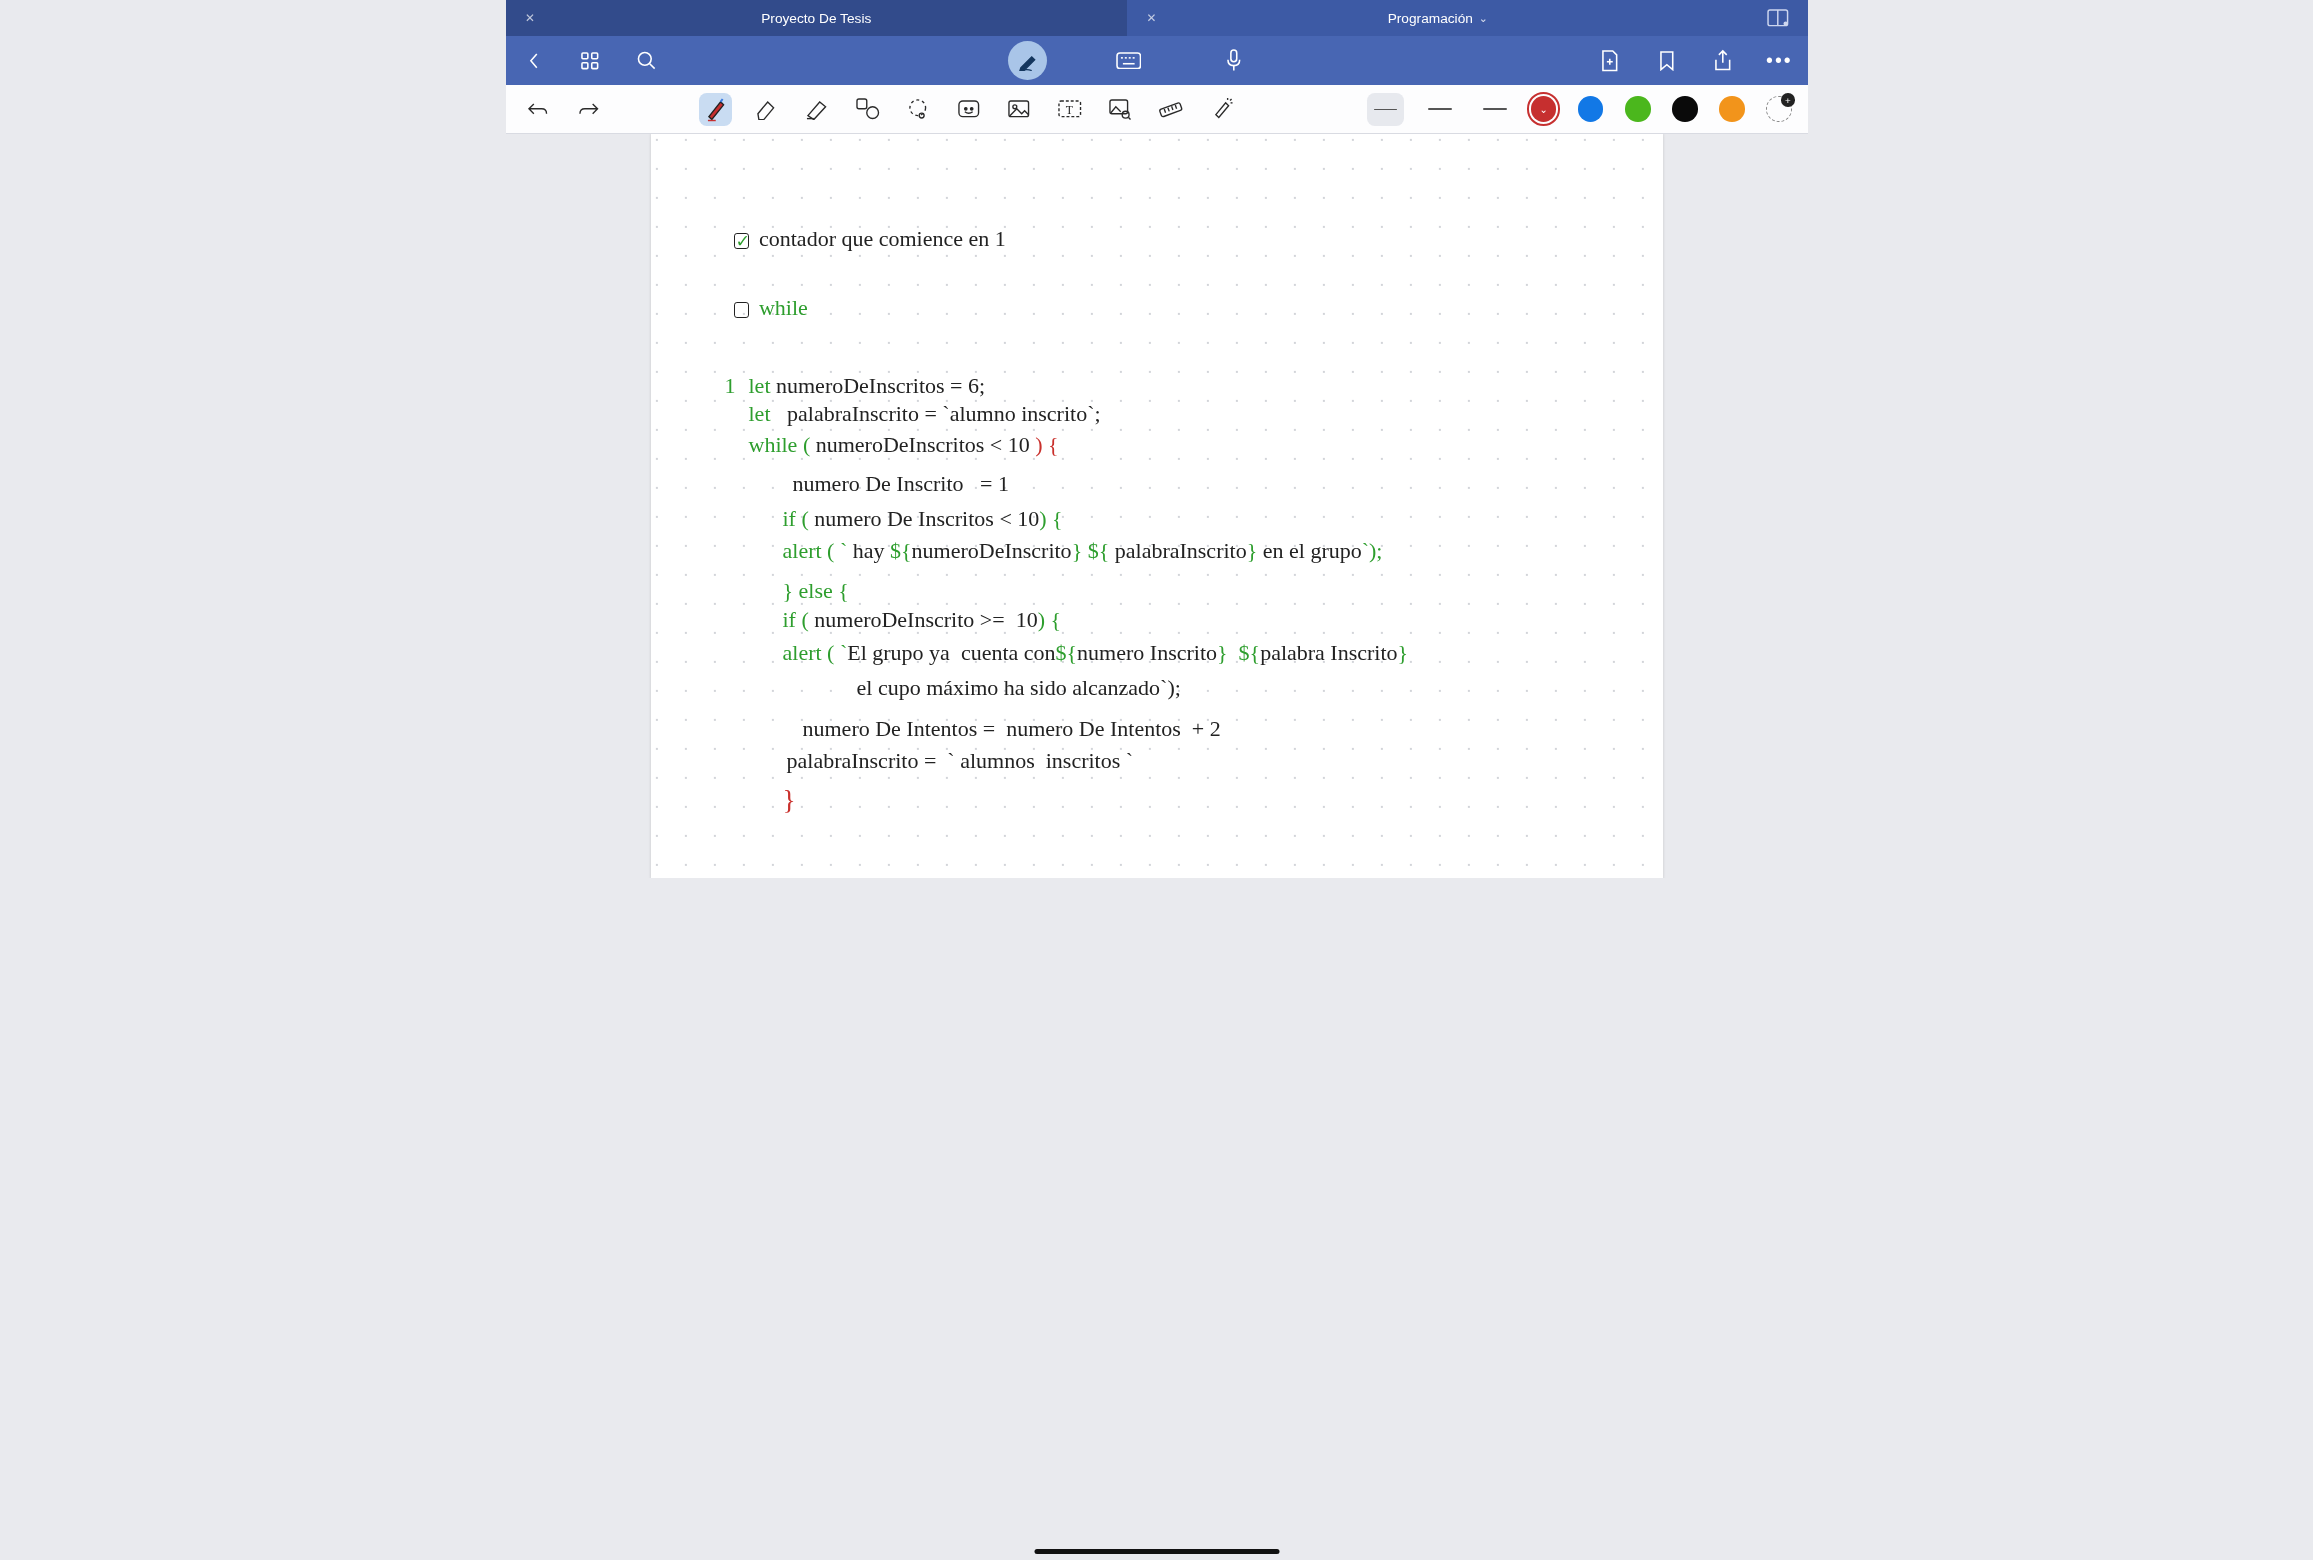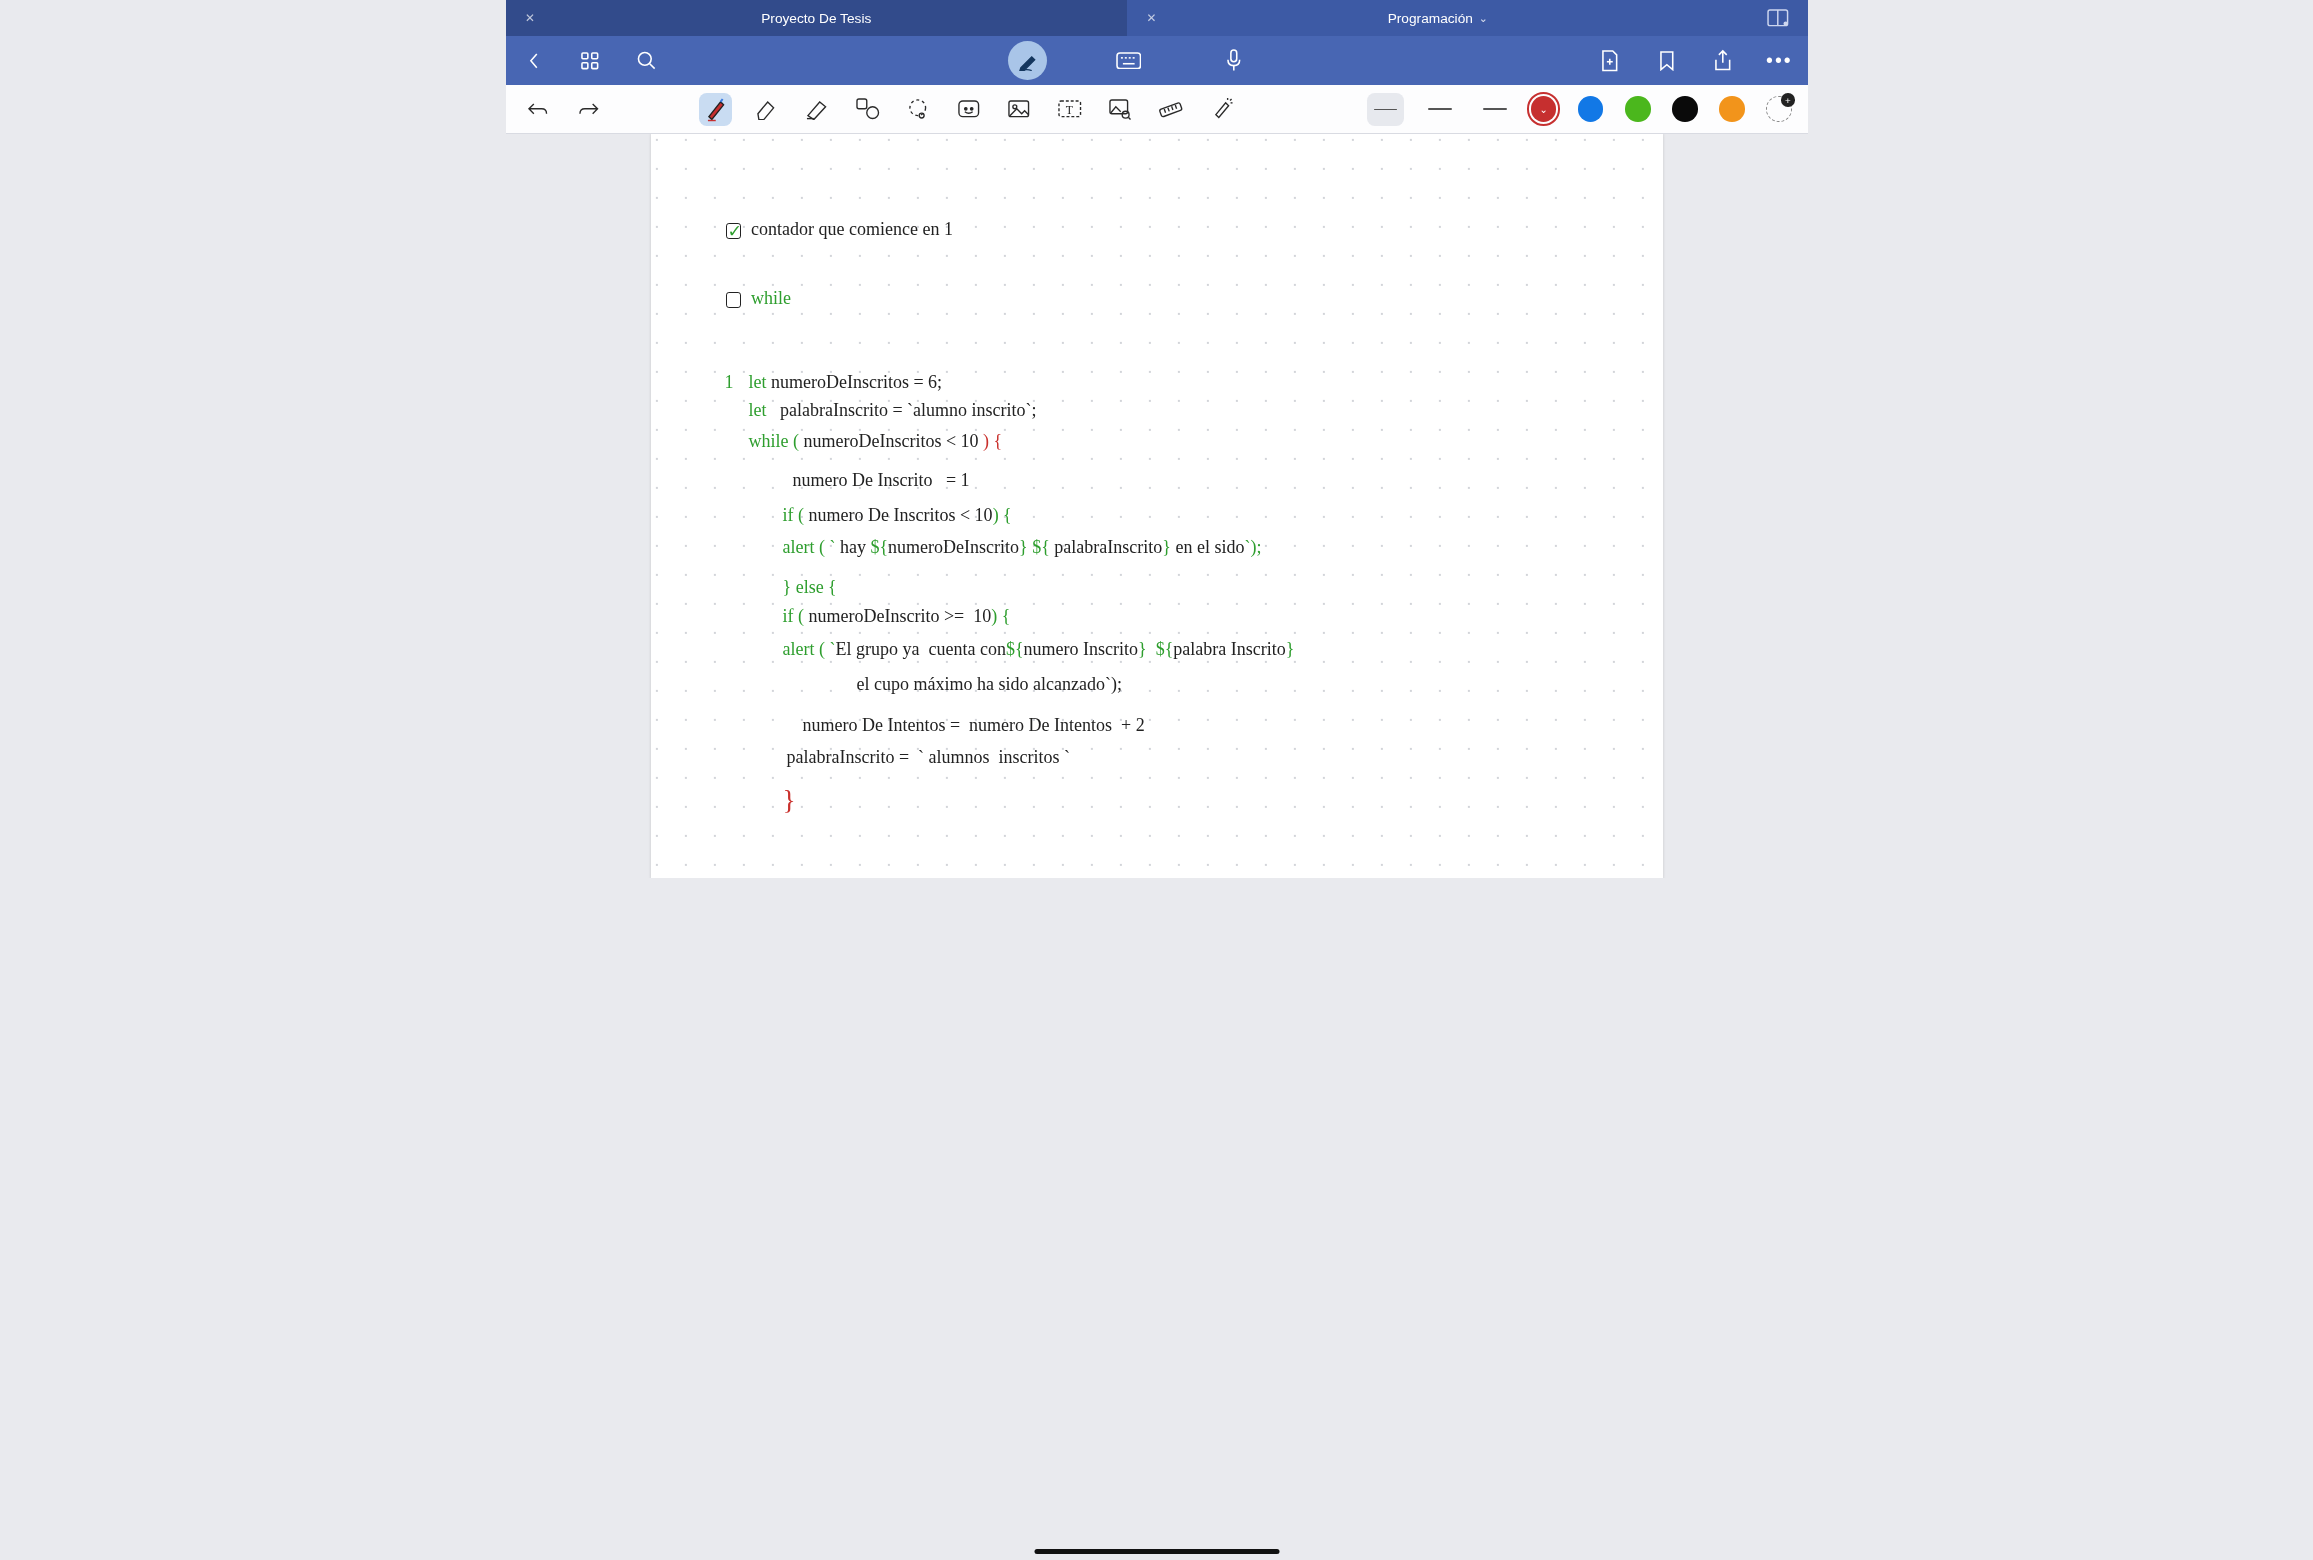--- a/index.html
+++ b/index.html
@@ -49,21 +49,21 @@
   .page { width:1012px; background:#fff; margin-top:0; box-shadow:0 0 2.9px rgba(0,0,0,.15); position:relative; height:745px; background-image:radial-gradient(circle at 1px 1px,#d2d4d9 1px,transparent 1px); background-size:29px 29px; background-position:4.9px 4.9px;}
 
   .hand { position:absolute; font-family: "Segoe Script","Comic Sans MS",cursive; color:#222; white-space:pre; }
   .g { color:#2e9e2e;text-align:center; }
   .r { color:#c9302c; }
   .checkbox { display:inline-block; width:15.7px; height:15.7px; border:1.5px solid #222; border-radius:2.9px; vertical-align:middle; margin-right:9.8px; position:relative;}
   .checkbox.checked::after{ content:"✓"; color:#2e9e2e; position:absolute; left:1px; top:-5.9px; font-size:17.6px;}
 
   .home-indicator{ position:absolute; bottom:5.9px; left:50%; transform:translateX(-50%); width:245px; height:4.9px; border-radius:2.9px; background:#111;}
 
-  .line-h { font-size:18px; line-height:1.55; }
+  .line-h { font-size:22px; line-height:1.55; }
 </style>
 </head>
 <body>
 
 <div class="app">
 
   <div class="tabbar">
     <div class="tab active">
       <span class="close">✕</span>
       <span>Proyecto De Tesis</span>
@@ -279,21 +279,21 @@
       <div class="hand line-h g" style="left:74px; top:235px">1</div>
 
       <div class="hand line-h" style="left:98px; top:235px"><span class="g">let </span><span>numeroDeInscritos = 6;</span></div>
       <div class="hand line-h" style="left:98px; top:263px"><span class="g">let   </span><span>palabraInscrito = `alumno inscrito`;</span></div>
       <div class="hand line-h" style="left:98px; top:294px"><span class="g">while ( </span><span>numeroDeInscritos &lt; 10 </span><span class="r">) {</span></div>
 
       <div class="hand line-h" style="left:142px; top:333px">numero De Inscrito   = 1</div>
 
       <div class="hand line-h" style="left:132px; top:368px"><span class="g">if ( </span><span>numero De Inscritos &lt; 10</span><span class="g">) {</span></div>
 
-      <div class="hand line-h" style="left:132px; top:400px"><span class="g">alert ( ` </span><span>hay </span><span class="g">${</span><span>numeroDeInscrito</span><span class="g">} ${ </span><span>palabraInscrito</span><span class="g">} </span><span>en el sido</span><span class="g">`);</span></div>
+      <div class="hand line-h" style="left:132px; top:400px"><span class="g">alert ( ` </span><span>hay </span><span class="g">${</span><span>numeroDeInscrito</span><span class="g">} ${ </span><span>palabraInscrito</span><span class="g">} </span><span>en el grupo</span><span class="g">`);</span></div>
 
       <div class="hand line-h g" style="left:132px; top:440px">} else {</div>
 
       <div class="hand line-h" style="left:132px; top:469px"><span class="g">if ( </span><span>numeroDeInscrito &gt;=  10</span><span class="g">) {</span></div>
 
       <div class="hand line-h" style="left:132px; top:502px"><span class="g">alert ( `</span><span>El grupo ya  cuenta con</span><span class="g">${</span><span>numero Inscrito</span><span class="g">}  ${</span><span>palabra Inscrito</span><span class="g">}</span></div>
 
       <div class="hand line-h" style="left:206px; top:537px"><span>el cupo máximo ha sido alcanzado`);</span></div>
 
       <div class="hand line-h" style="left:152px; top:578px">numero De Intentos =  numero De Intentos  + 2</div>

